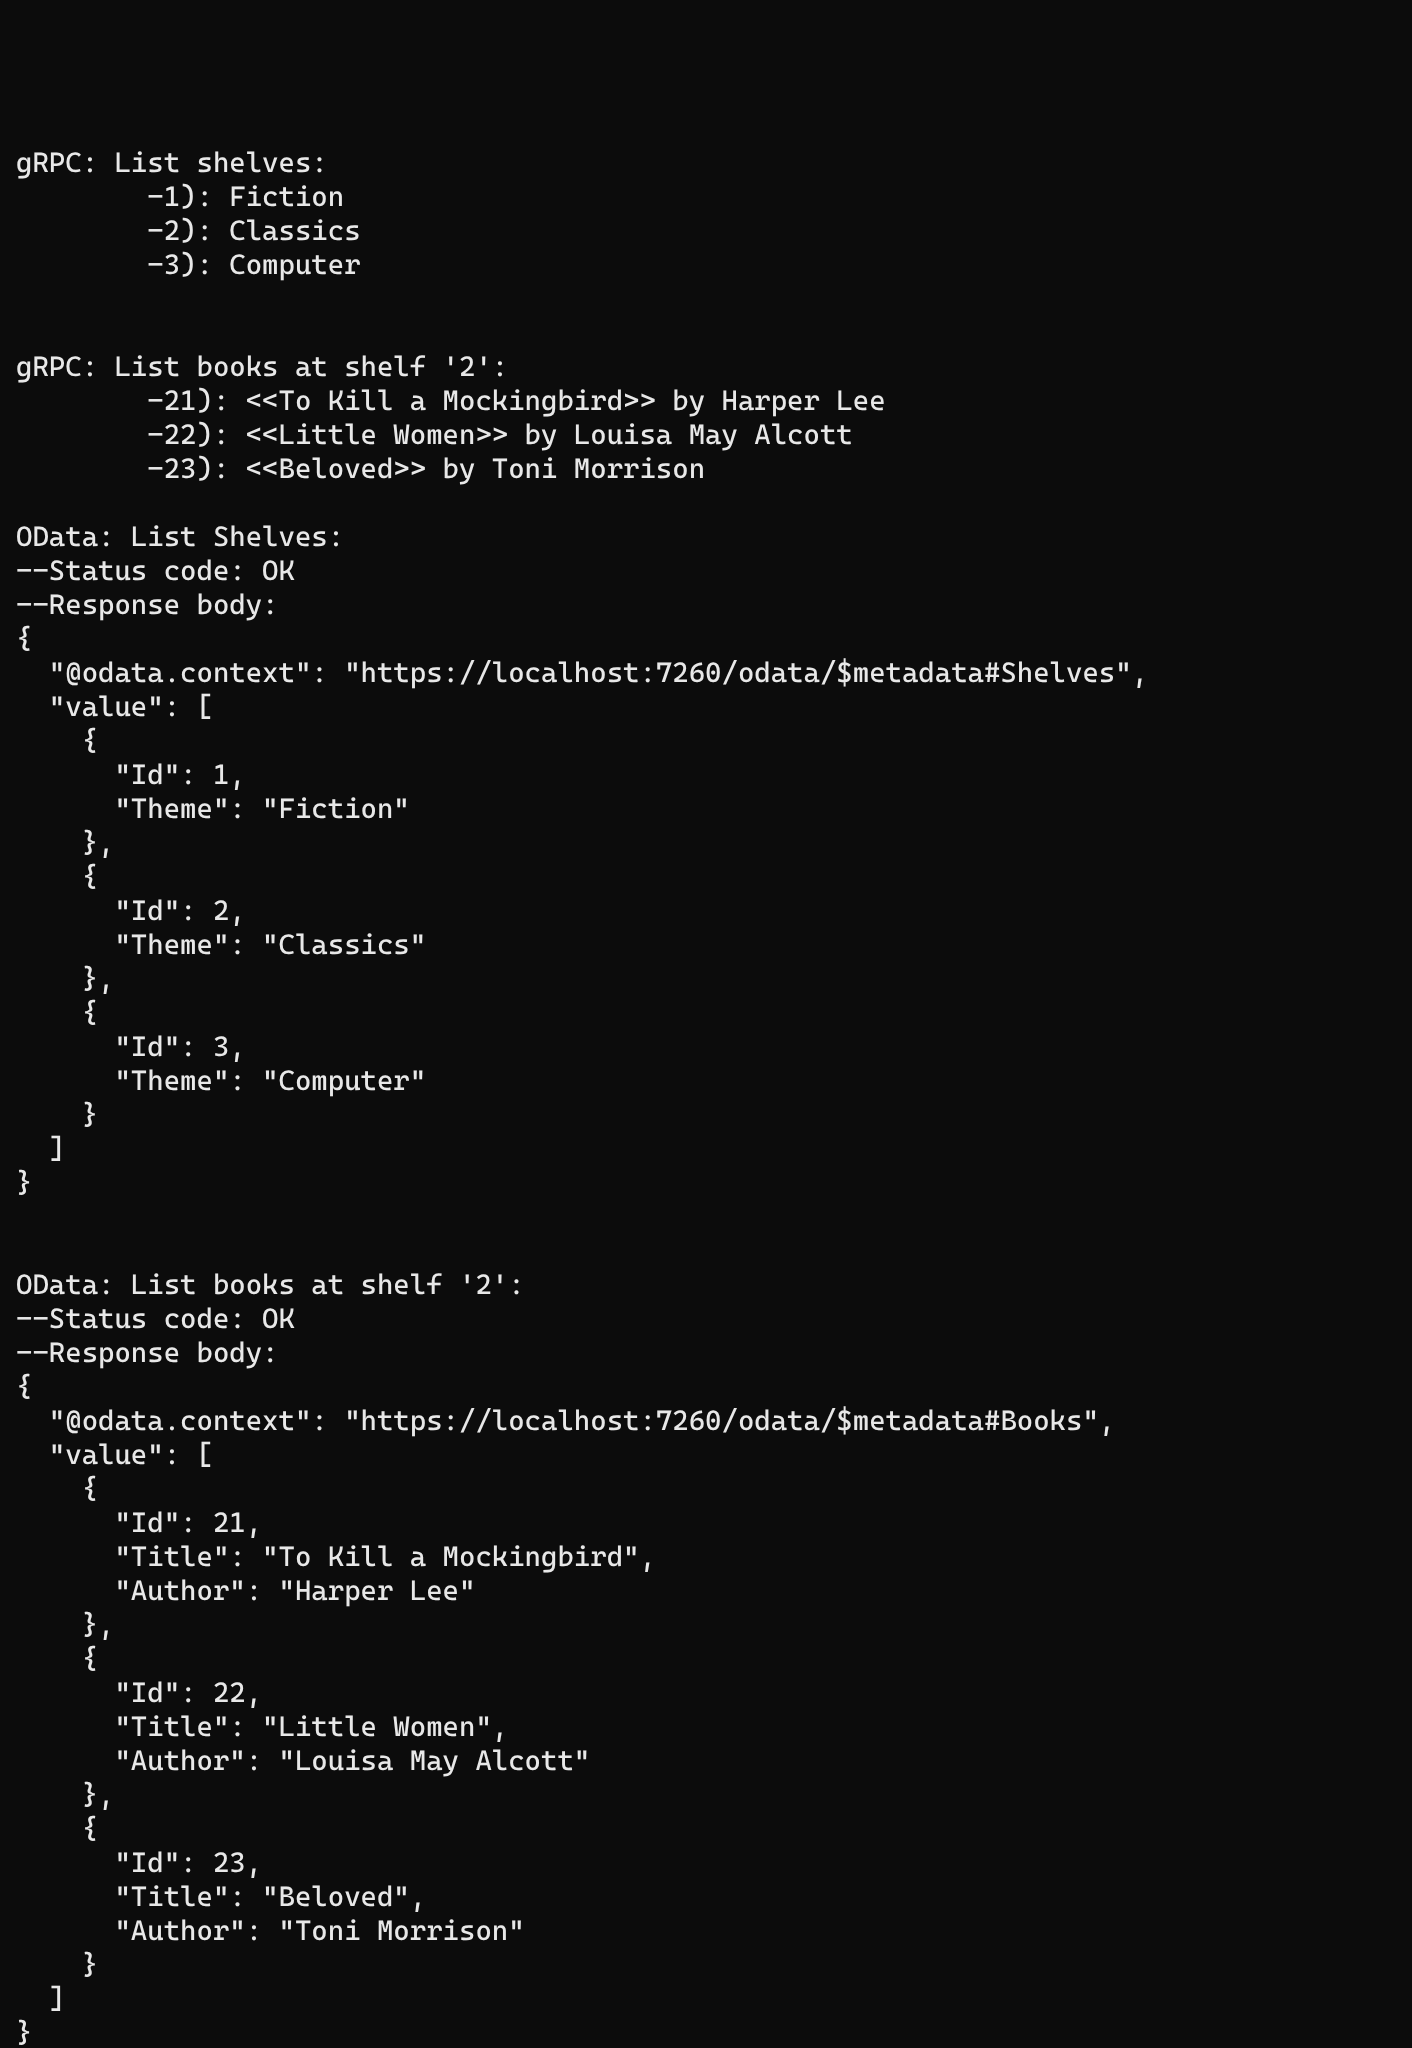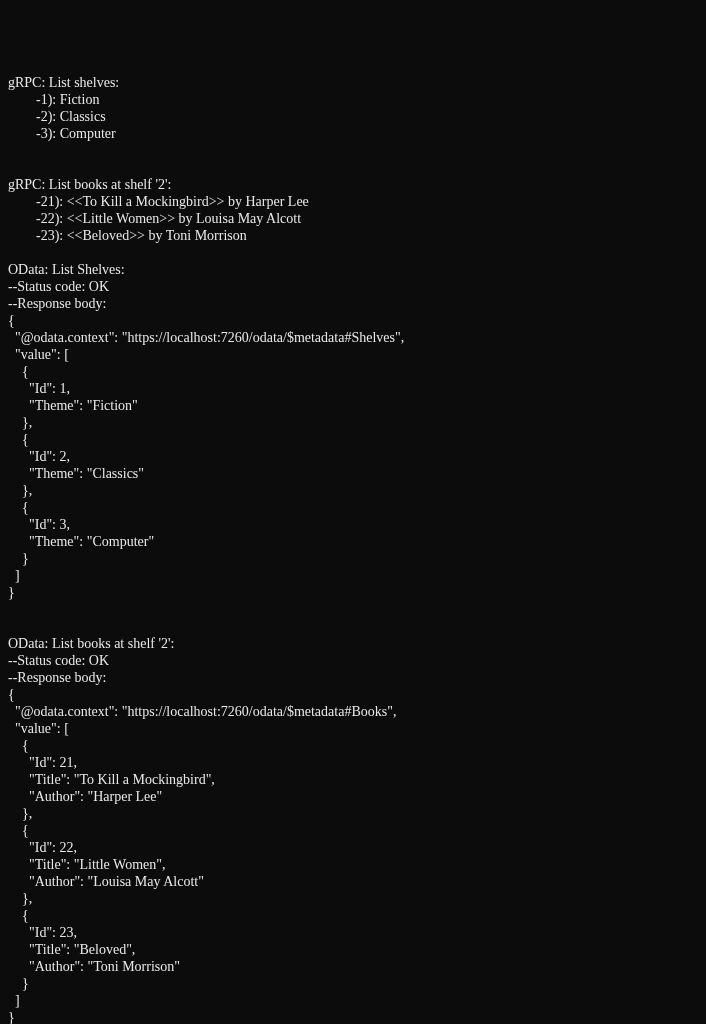--- a/index.html
+++ b/index.html
@@ -7,21 +7,21 @@
     padding: 6px 8px;
     background: #0c0c0c;
     color: #e8e8e8;
     font-family: Consolas, "Cascadia Mono", "Courier New", monospace;
     font-size: 14px;
     line-height: 17px;
     width: 706px;
     box-sizing: border-box;
     white-space: pre;
   }
-  .line { display: block; font-family: Liberation Serif, serif; }
+  .line { display: block; }
 </style>
 </head>
 <body>
 
 
 
 <div id="console"><span class="line">gRPC: List shelves:</span><span class="line">        -1): Fiction</span><span class="line">        -2): Classics</span><span class="line">        -3): Computer</span><span class="line">&nbsp;</span><span class="line">&nbsp;</span><span class="line">gRPC: List books at shelf '2':</span><span class="line">        -21): &lt;&lt;To Kill a Mockingbird&gt;&gt; by Harper Lee</span><span class="line">        -22): &lt;&lt;Little Women&gt;&gt; by Louisa May Alcott</span><span class="line">        -23): &lt;&lt;Beloved&gt;&gt; by Toni Morrison</span><span class="line">&nbsp;</span><span class="line">OData: List Shelves:</span><span class="line">--Status code: OK</span><span class="line">--Response body:</span><span class="line">{</span><span class="line">  "@odata.context": "https://localhost:7260/odata/$metadata#Shelves",</span><span class="line">  "value": [</span><span class="line">    {</span><span class="line">      "Id": 1,</span><span class="line">      "Theme": "Fiction"</span><span class="line">    },</span><span class="line">    {</span><span class="line">      "Id": 2,</span><span class="line">      "Theme": "Classics"</span><span class="line">    },</span><span class="line">    {</span><span class="line">      "Id": 3,</span><span class="line">      "Theme": "Computer"</span><span class="line">    }</span><span class="line">  ]</span><span class="line">}</span><span class="line">&nbsp;</span><span class="line">&nbsp;</span><span class="line">OData: List books at shelf '2':</span><span class="line">--Status code: OK</span><span class="line">--Response body:</span><span class="line">{</span><span class="line">  "@odata.context": "https://localhost:7260/odata/$metadata#Books",</span><span class="line">  "value": [</span><span class="line">    {</span><span class="line">      "Id": 21,</span><span class="line">      "Title": "To Kill a Mockingbird",</span><span class="line">      "Author": "Harper Lee"</span><span class="line">    },</span><span class="line">    {</span><span class="line">      "Id": 22,</span><span class="line">      "Title": "Little Women",</span><span class="line">      "Author": "Louisa May Alcott"</span><span class="line">    },</span><span class="line">    {</span><span class="line">      "Id": 23,</span><span class="line">      "Title": "Beloved",</span><span class="line">      "Author": "Toni Morrison"</span><span class="line">    }</span><span class="line">  ]</span><span class="line">}</span></div>
 
 
 

